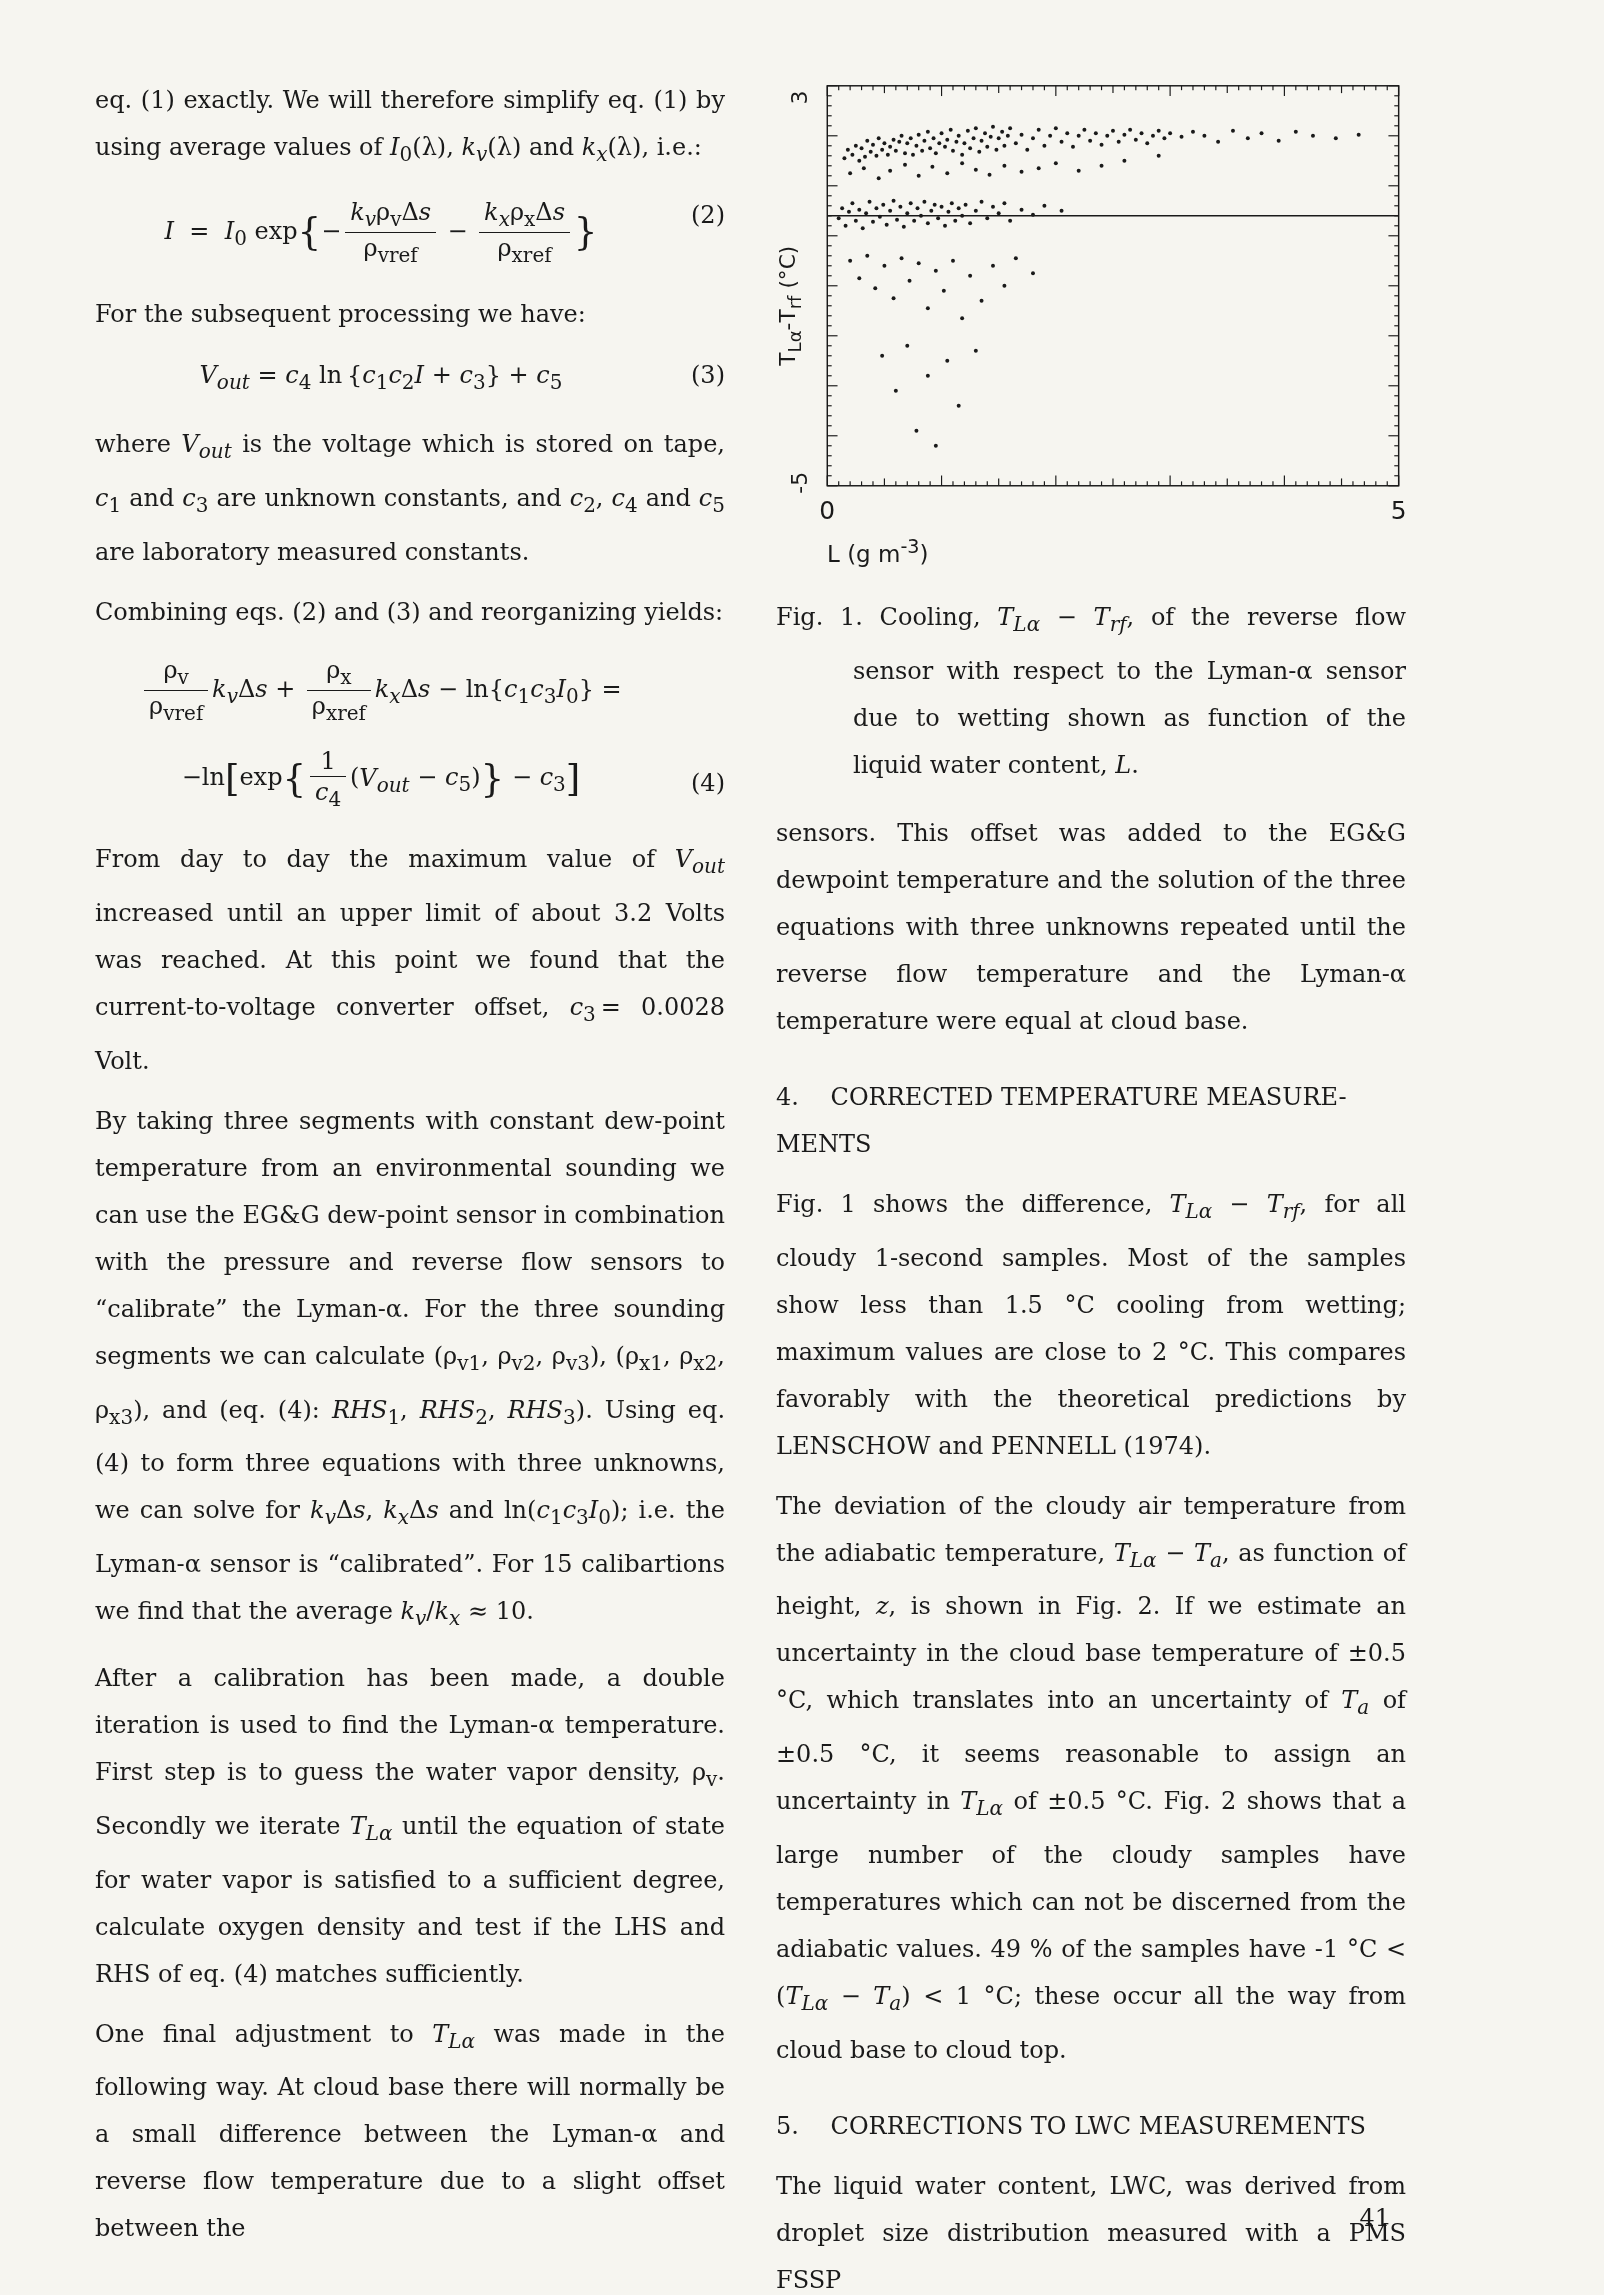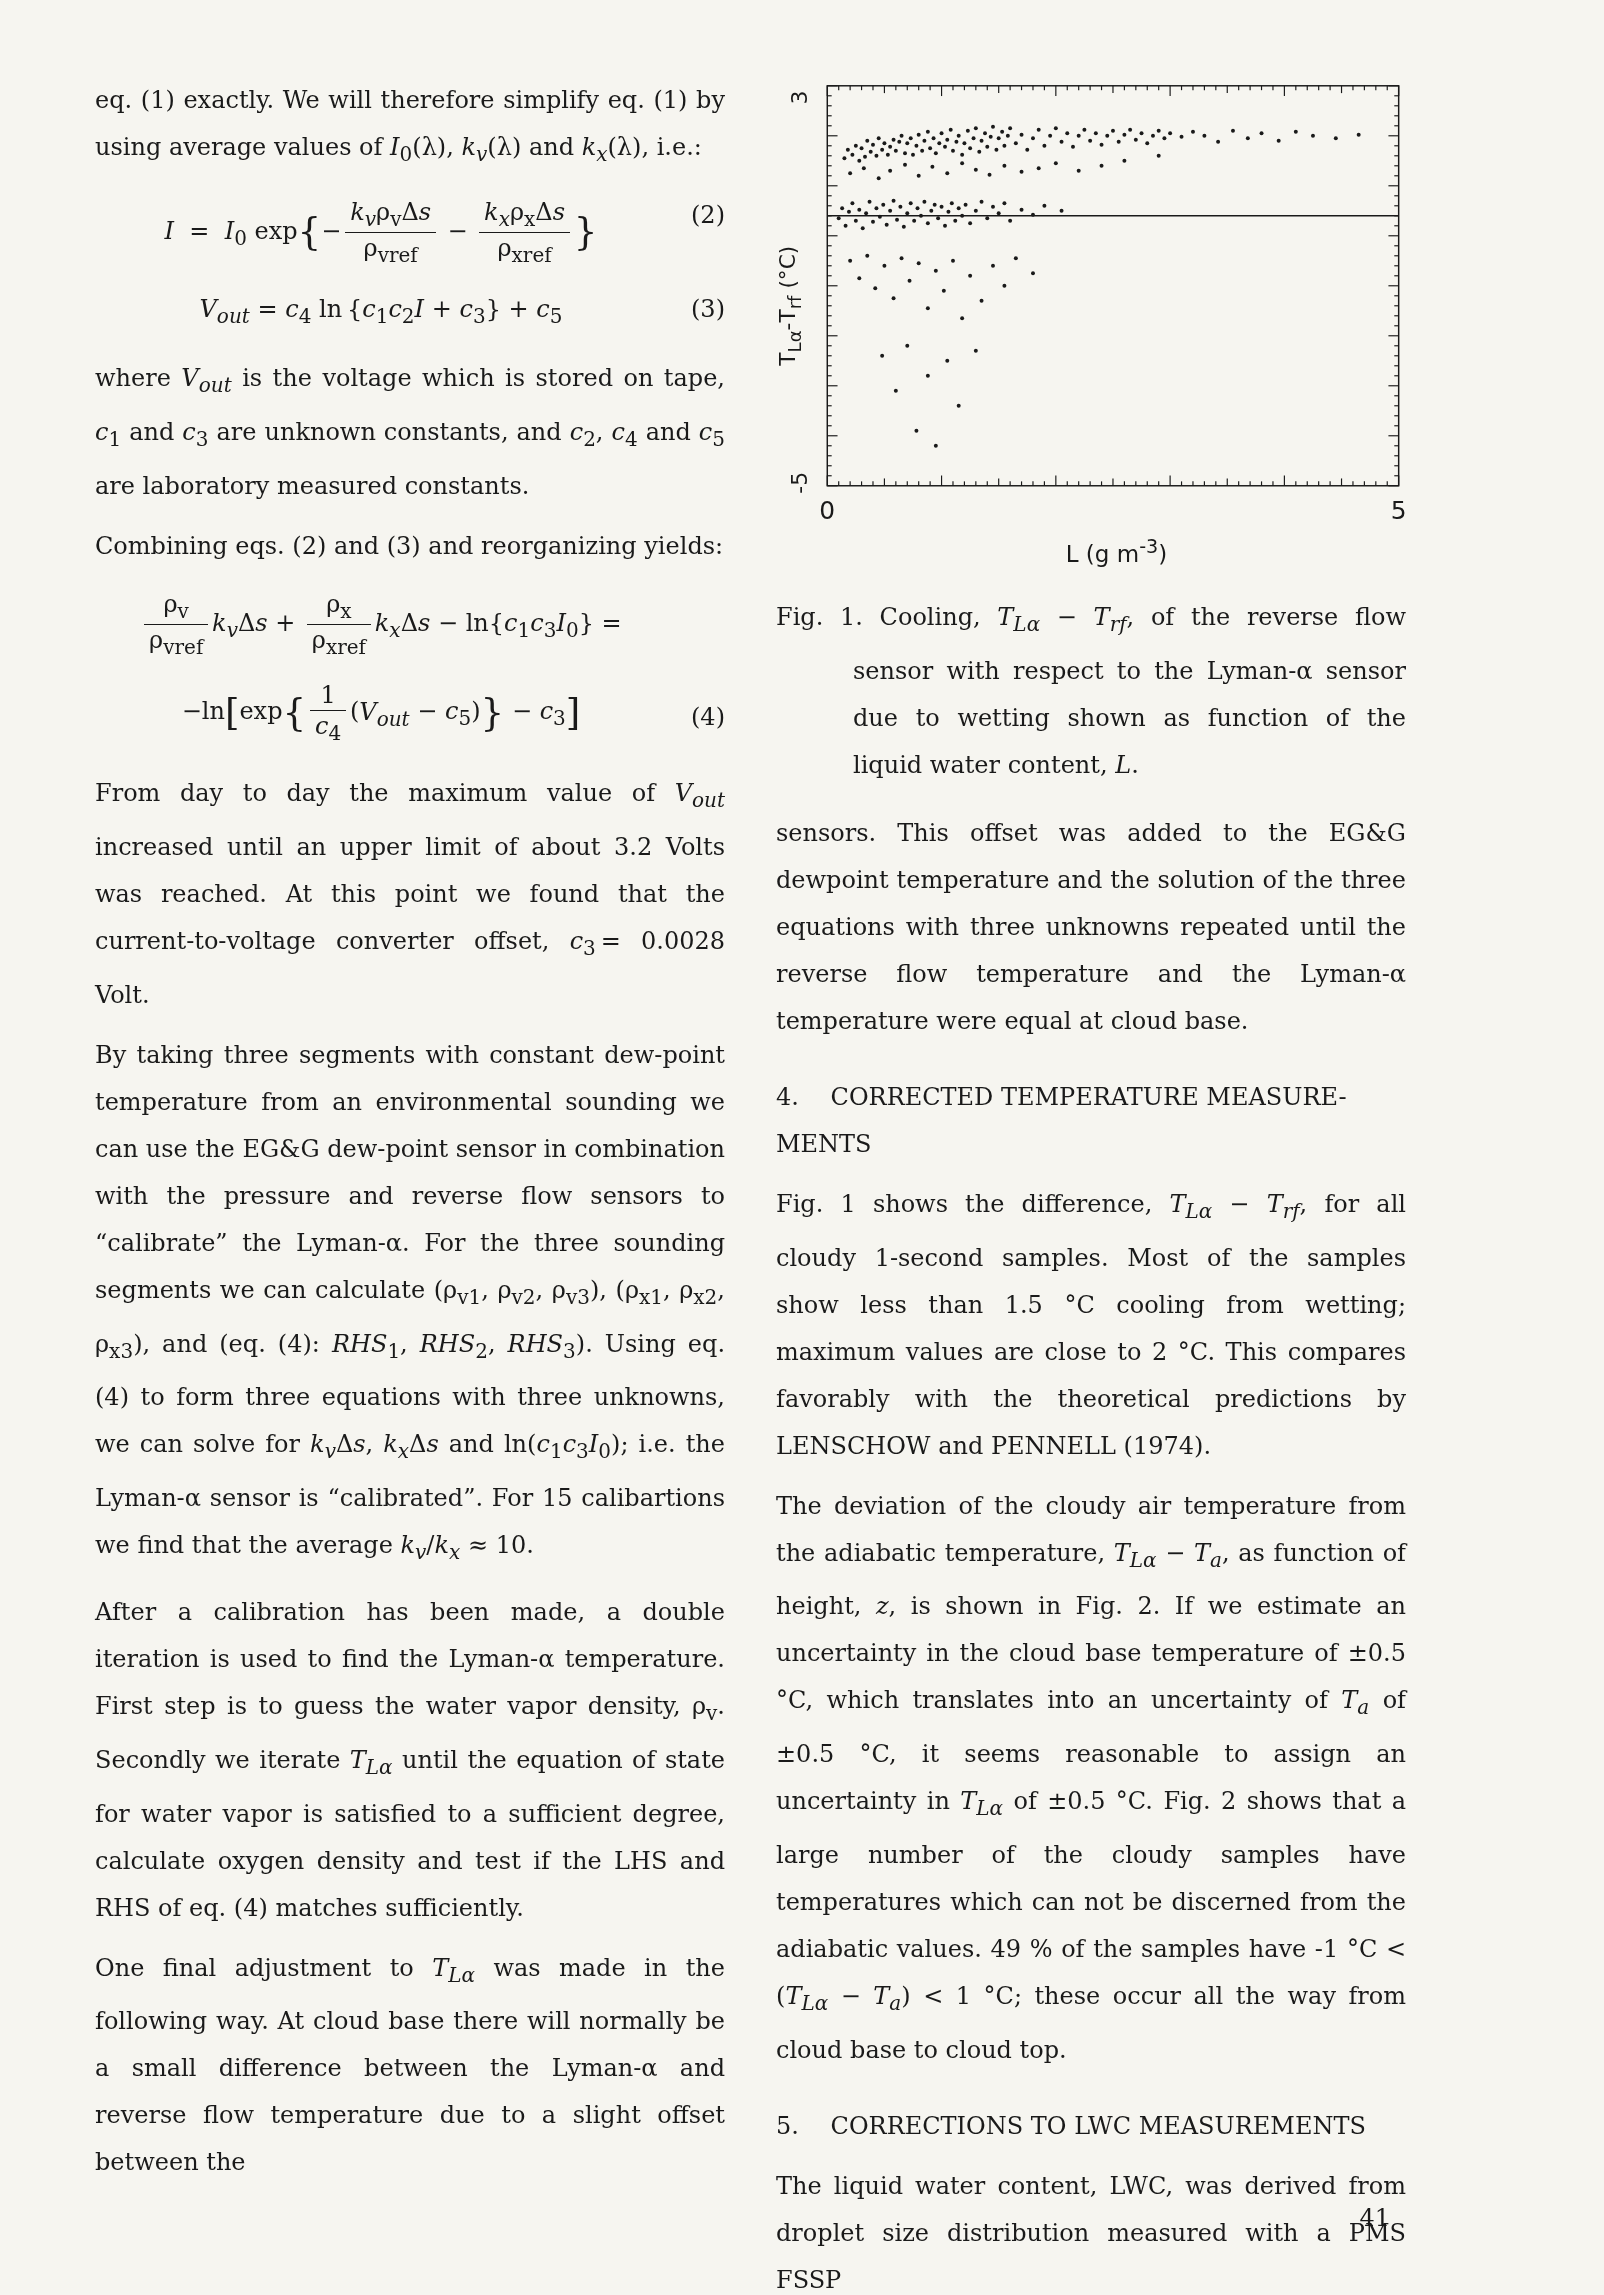--- a/index.html
+++ b/index.html
@@ -26,21 +26,21 @@
   .frac .den { display:block; padding:0 4.8px; }
   .big { font-size:1.55em; font-weight:400; vertical-align:middle; }
   .section-heading { margin:29px 0 19px; }
   figure { margin:0 0 21px 0; }
   .fig-wrap { position:relative; }
   #scatter-svg { display:block; width:100%; height:auto; }
   .ylabel { position:absolute; left:0; top:9.6px; height:438px; width:30.5px;
             display:flex; align-items:center; justify-content:center; }
   .ylabel > span { transform:rotate(-90deg); white-space:nowrap; font-size:21.7px;
             font-family:"DejaVu Sans","Liberation Sans",sans-serif; }
-  .xlabel { text-align:center; padding-left:51px; font-size:23px; margin-top:-6.4px;
+  .xlabel { text-align:left; padding-left:51px; font-size:23px; margin-top:-6.4px;
             font-family:"DejaVu Sans","Liberation Sans",sans-serif; }
   .caption { padding-left:77px; text-indent:-77px; margin-top:16px; }
   .page-number { position:absolute; right:103px; bottom:63px; font-size:24px; }
 </style>
 </head>
 <body>
 
 <div class="page">
   <div class="columns">
 
@@ -51,20 +51,21 @@
         <span class="eq-body"><i>I</i>&nbsp;&nbsp;=&nbsp;&nbsp;<i>I</i><sub>0</sub>&nbsp;exp<span class="big">{</span>−<span class="frac">
               <span class="num"><i>k<sub>v</sub></i>ρ<sub>v</sub>Δ<i>s</i></span>
               <span class="den">ρ<sub>vref</sub></span>
             </span>&nbsp;−&nbsp;<span class="frac">
               <span class="num"><i>k<sub>x</sub></i>ρ<sub>x</sub>Δ<i>s</i></span>
               <span class="den">ρ<sub>xref</sub></span>
             </span><span class="big">}</span></span>
         <span class="eq-num">(2)</span>
       </div>
 
+      <p>For the subsequent processing we have:</p>
 
       <div class="equation">
         <span class="eq-body"><i>V<sub>out</sub></i>&nbsp;=&nbsp;<i>c</i><sub>4</sub>&nbsp;ln {<i>c</i><sub>1</sub><i>c</i><sub>2</sub><i>I</i> + <i>c</i><sub>3</sub>}&nbsp;+&nbsp;<i>c</i><sub>5</sub></span>
         <span class="eq-num">(3)</span>
       </div>
 
       <p>where <i>V<sub>out</sub></i> is the voltage which is stored on tape, <i>c</i><sub>1</sub> and <i>c</i><sub>3</sub> are unknown constants, and <i>c</i><sub>2</sub>, <i>c</i><sub>4</sub> and <i>c</i><sub>5</sub> are laboratory measured constants.</p>
       <p>Combining eqs. (2) and (3) and reorganizing yields:</p>
 
       <div class="equation eq4">

